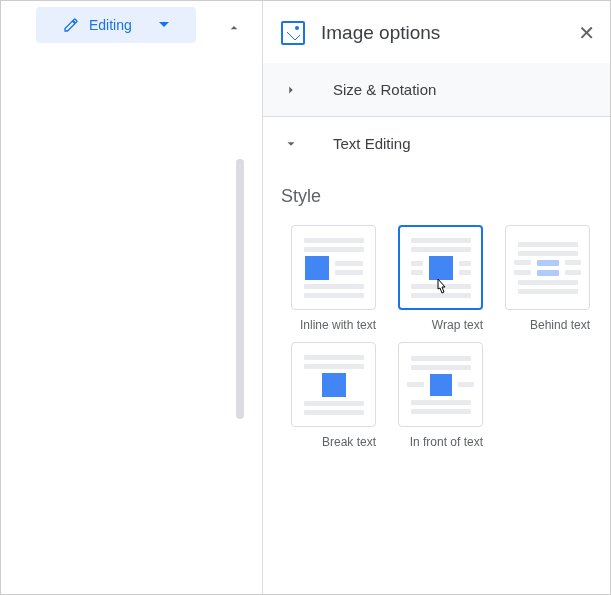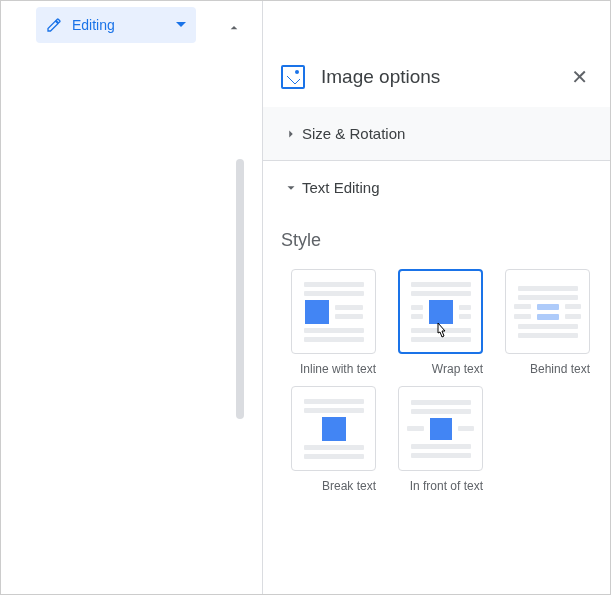--- a/index.html
+++ b/index.html
@@ -15,21 +15,21 @@
     .top-left {
       position: absolute;
       top: 6px;
       left: 35px;
       width: 160px;
       height: 36px;
       background: #e8f0fe;
       border-radius: 4px;
       display: flex;
       align-items: center;
-      padding: 0 10px;
+      padding: 0 27px;
       color: #1a73e8;
       font-size: 14px;
       font-weight: 500;
       cursor: pointer;
     }
     .top-left .pencil { margin-right: 10px; display: flex; }
     .top-left .dd { margin-left: auto; }
     .chevron-up {
       position: absolute;
       top: 12px;
@@ -50,22 +50,21 @@
       height: 595px;
       border-left: 1px solid #dadce0;
       background: #fff;
       display: flex;
       flex-direction: column;
     }
     .panel-head {
       display: flex;
       align-items: center;
       gap: 16px;
-      padding: 16px 18px 14px 18px;
-      margin-top: 44px;
+      padding: 16px 11px 14px 18px;
     }
     .panel-head .img-icon {
       width: 24px; height: 24px;
       border: 2px solid #1a73e8;
       border-radius: 2px;
       position: relative;
       flex-shrink: 0;
     }
     .panel-head .img-icon::before{
       content:"";
@@ -93,21 +92,21 @@
     .close-x {
       margin-left: auto;
       font-size: 20px;
       color: #5f6368;
       cursor: pointer;
       padding: 4px;
     }
     .section-row {
       display: flex;
       align-items: center;
-      gap: 1px;
+      gap: 32px;
       padding: 18px 18px;
       font-size: 15px;
       color: #3c4043;
       cursor: pointer;
     }
     .section-row.collapsed {
       border-bottom: 1px solid #dadce0;
       background: #f8f9fa;
     }
     .chev { color: #5f6368; display:flex; width:20px; justify-content:center;}

